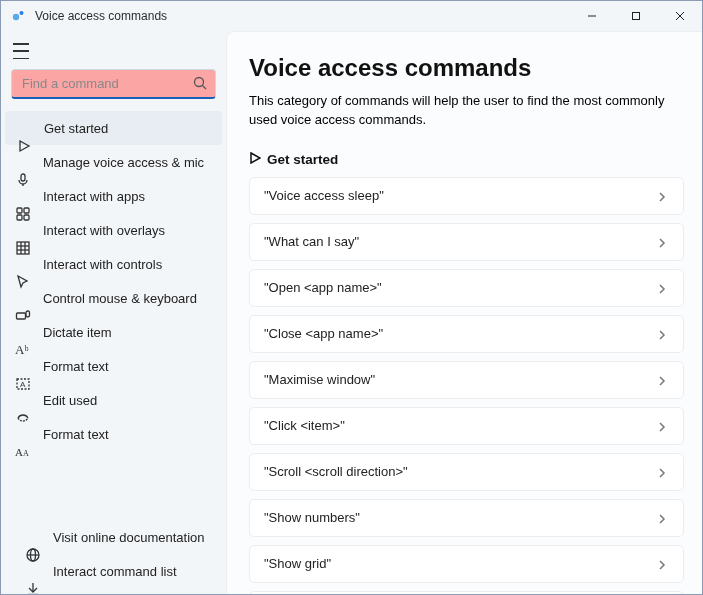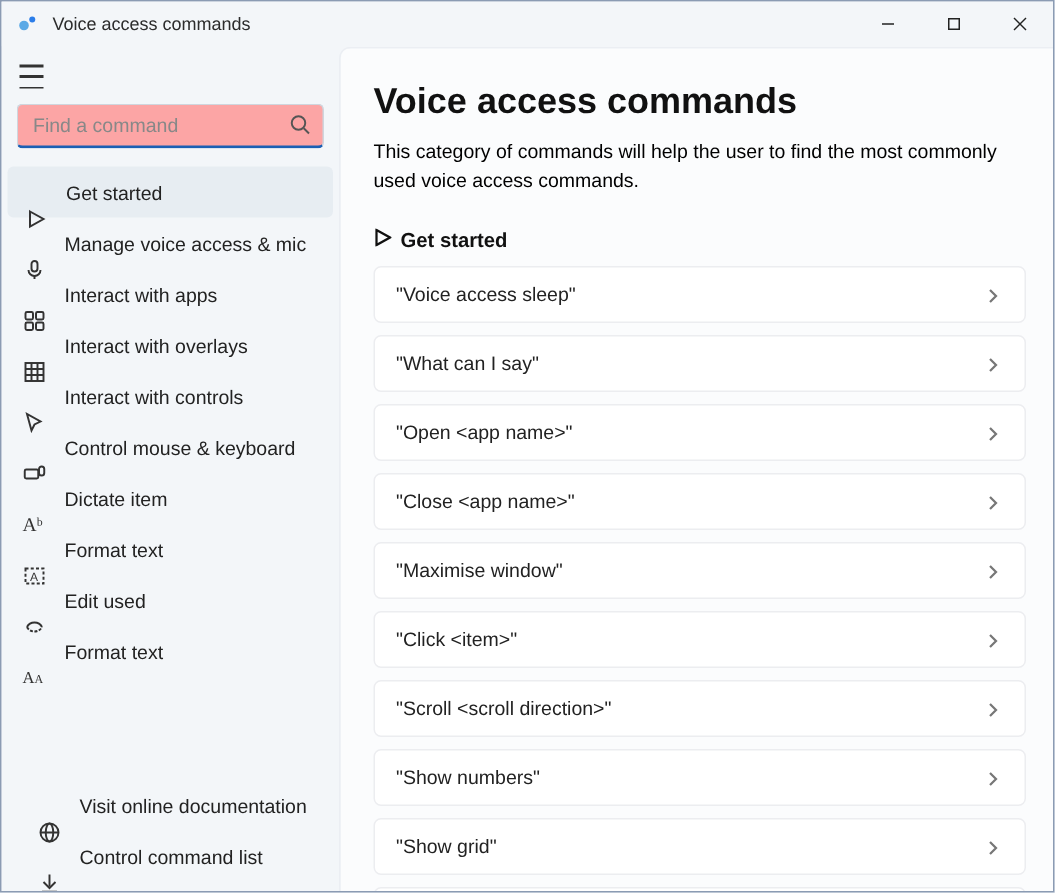--- a/index.html
+++ b/index.html
@@ -223,21 +223,21 @@
         <span>Visit online documentation</span>
       </li>
       <li>
         <span class="nav-icon">
             <svg viewBox="0 0 16 16">
               <line x1="8" y1="2" x2="8" y2="10"></line>
               <polyline points="4,7 8,11 12,7"></polyline>
               <line x1="3" y1="13.5" x2="13" y2="13.5"></line>
             </svg>
           </span>
-        <span>Control command list</span>
+        <span>Interact command list</span>
       </li>
     </ul>
   </div>
 
   <div class="main">
     <h1 class="page-title">Voice access commands</h1>
     <p class="page-desc">This category of commands will help the user to find the most commonly used voice access commands.</p>
     <div class="section-head">
       <span><svg viewBox="0 0 12 12">
             <polygon points="2,1 11,6 2,11"></polygon>

